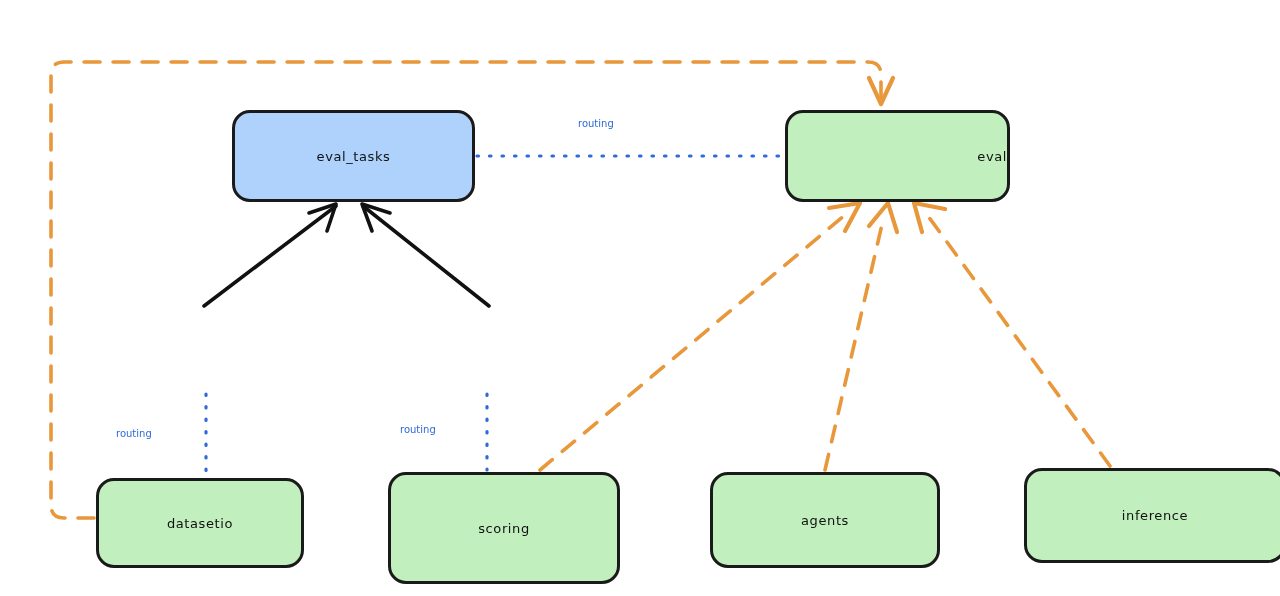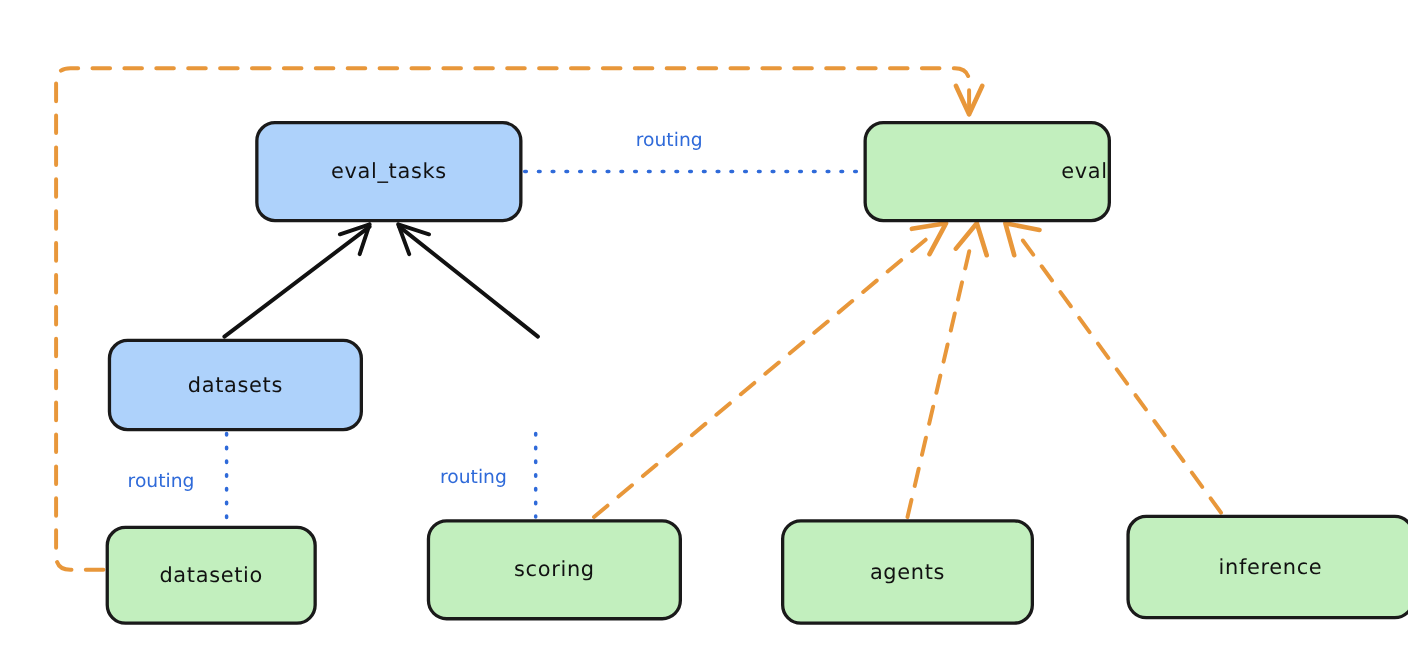--- a/index.html
+++ b/index.html
@@ -32,36 +32,36 @@
     box-sizing: border-box;
     border: 3px solid #1a1a1a;
     border-radius: 18px;
     display: flex;
     align-items: center;
     justify-content: center;
     z-index: 5;
   }
   .node-label {
     font-family: "DejaVu Sans", sans-serif;
-    font-size: 19px;
+    font-size: 13px;
     letter-spacing: 0.6px;
     color: #111111;
     white-space: nowrap;
     text-align: center;
   }
   .node.api {
     background: #aed2fb;
   }
   .node.provider {
     background: #c2efbe;
   }
   .edge-label {
     position: absolute;
     font-family: "DejaVu Sans", sans-serif;
-    font-size: 17px;
+    font-size: 10px;
     color: #2f6ad9;
     white-space: nowrap;
     z-index: 6;
   }
   .el-routing-top   { left: 578px; top: 118px; }
   .el-routing-left  { left: 116px; top: 428px; }
   .el-routing-mid   { left: 400px; top: 424px; }
 </style>
 </head>
 <body>
@@ -120,30 +120,27 @@
   <div class="edge-label el-routing-mid">routing</div>
 
   <div class="node api" style="left:232px; top:110px; width:243px; height:92px;">
     <span class="node-label">eval_tasks</span>
   </div>
 
   <div class="node provider" style="left:785px; top:110px; width:225px; height:92px;justify-content:flex-end;">
     <span class="node-label">eval</span>
   </div>
 
-  <div class="node api" style="left:98px; top:308px; width:232px; height:84px;">
-    <span class="node-label">datasets</span>
-  </div>
 
 
-  <div class="node provider" style="left:96px; top:478px; width:192px; height:90px;">
+  <div class="node provider" style="left:96px; top:478px; width:208px; height:90px;">
     <span class="node-label">datasetio</span>
   </div>
 
-  <div class="node provider" style="left:388px; top:472px; width:232px; height:92px;">
+  <div class="node provider" style="left:388px; top:472px; width:232px; height:112px;">
     <span class="node-label">scoring</span>
   </div>
 
   <div class="node provider" style="left:710px; top:472px; width:230px; height:96px;">
     <span class="node-label">agents</span>
   </div>
 
   <div class="node provider" style="left:1024px; top:468px; width:262px; height:95px;">
     <span class="node-label">inference</span>
   </div>

